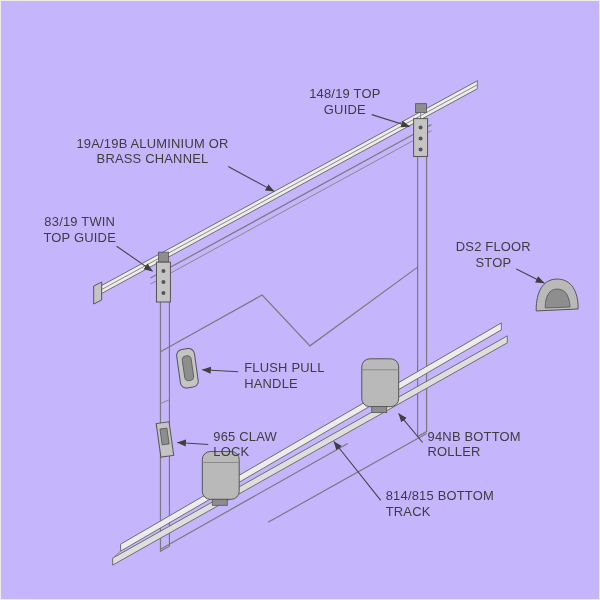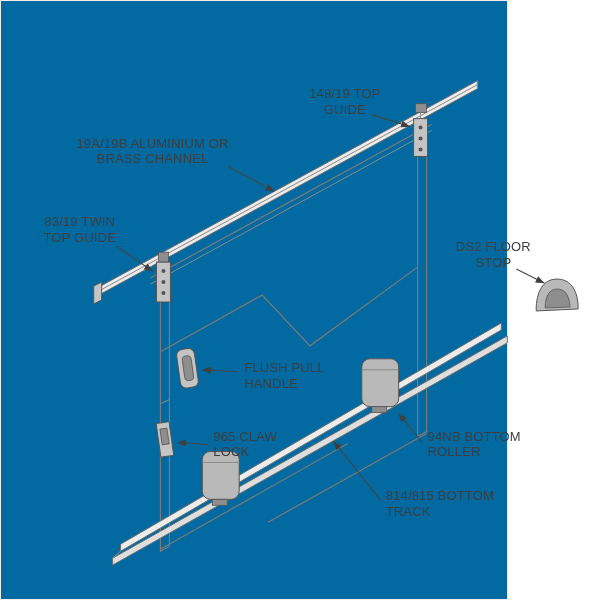--- a/index.html
+++ b/index.html
@@ -1,18 +1,18 @@
 <!DOCTYPE html>
 <html><head>
 <meta charset="utf-8">
 <style>
   html, body { margin: 0; padding: 0; background: #ffffff; }
   .canvas {
-    width: 508px; height: 600px;
-    background: #0369a1;
+    width: 600px; height: 600px;
+    background: #c4b5fd;
     border: 1px solid #ececec;
     box-sizing: border-box;
     position: relative;
     font-family: "Liberation Sans", sans-serif;
   }
   svg { display: block; }
   text {
     font-family: "Liberation Sans", sans-serif;
     font-size: 13px;
     fill: #3d3d3d;

